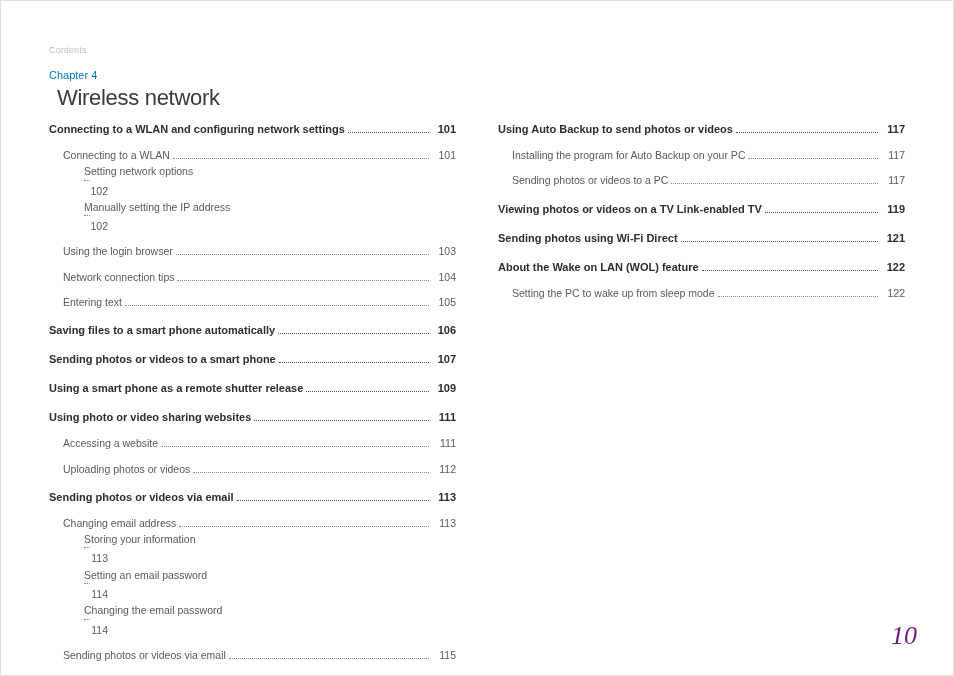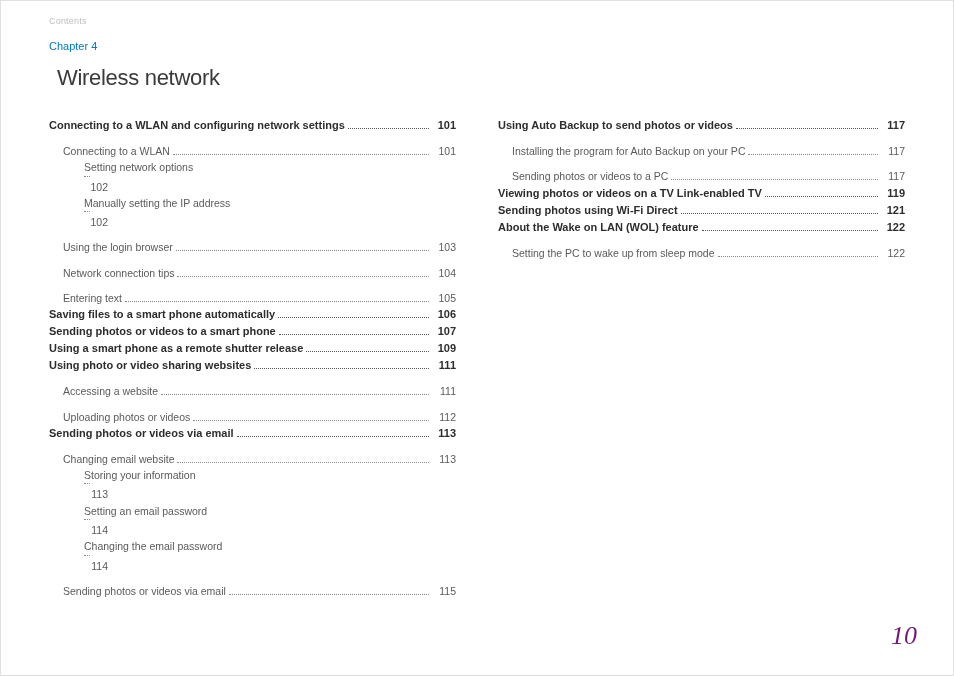--- a/index.html
+++ b/index.html
@@ -9,37 +9,37 @@
     background: #fff;
     color: #4a4a4a;
     width: 954px;
     height: 676px;
     box-sizing: border-box;
     position: relative;
     border: 1px solid #e0e0e0;
   }
   .page {
     position: relative;
-    padding: 15px 48px 0 48px;
+    padding: 44px 48px 0 48px;
     width: 100%;
     height: 100%;
     box-sizing: border-box;
   }
   .running-head {
     font-size: 9px;
     color: #bdbdbd;
     font-weight: 400;
     letter-spacing: .2px;
     margin-bottom: 14px;
   }
   .chapter-label {
     font-size: 11px;
     color: #0077c8;
     font-weight: 400;
-    margin-bottom: 13px;
+    margin-bottom: 4px;
   }
   .chapter-title {
     font-size: 22px;
     color: #3a3a3a;
     font-weight: 400;
     margin: 0 0 10px 8px;
     letter-spacing: -.3px;
   }
   .cols {
     display: flex;
@@ -52,22 +52,22 @@
 
   
   .toc-line {
     display: flex;
     align-items: baseline;
     font-size: 11px;
     color: #5a5a5a;
     line-height: 1.55;
     white-space: nowrap;
   }
-  .toc-line.l0 { font-weight: 700; color: #2d2d2d; margin-top: 0; }
-  .toc-line.l0:first-child { margin-top: 16px; }
+  .toc-line.l0 { font-weight: 700; color: #2d2d2d; margin-top: 12px; }
+  .toc-line.l0:first-child { margin-top: 0; }
   .toc-line.l1 { padding-left: 14px; font-size: 10.5px; margin-top: 9px; }
   .toc-line.l2 { padding-left: 32px; font-size: 10.5px; flex-direction: column; }
   .toc-title { flex: 0 0 auto; }
   .leader {
     flex: 1 1 auto;
     border-bottom: 1px dotted #8a8a8a;
     margin: 0 3px 2px 3px;
     min-width: 6px;
   }
   .toc-line.l0 .leader { border-bottom-color: #555; }
@@ -165,21 +165,21 @@
           <span class="toc-title">Uploading photos or videos</span>
           <span class="leader"></span>
           <span class="toc-page">112</span>
         </div>
         <div class="toc-line l0">
           <span class="toc-title">Sending photos or videos via email</span>
           <span class="leader"></span>
           <span class="toc-page">113</span>
         </div>
         <div class="toc-line l1">
-          <span class="toc-title">Changing email website</span>
+          <span class="toc-title">Changing email address</span>
           <span class="leader"></span>
           <span class="toc-page">113</span>
         </div>
         <div class="toc-line l2">
           <span class="toc-title">Storing your information</span>
           <span class="leader"></span>
           <span class="toc-page">113</span>
         </div>
         <div class="toc-line l2">
           <span class="toc-title">Setting an email password</span>

